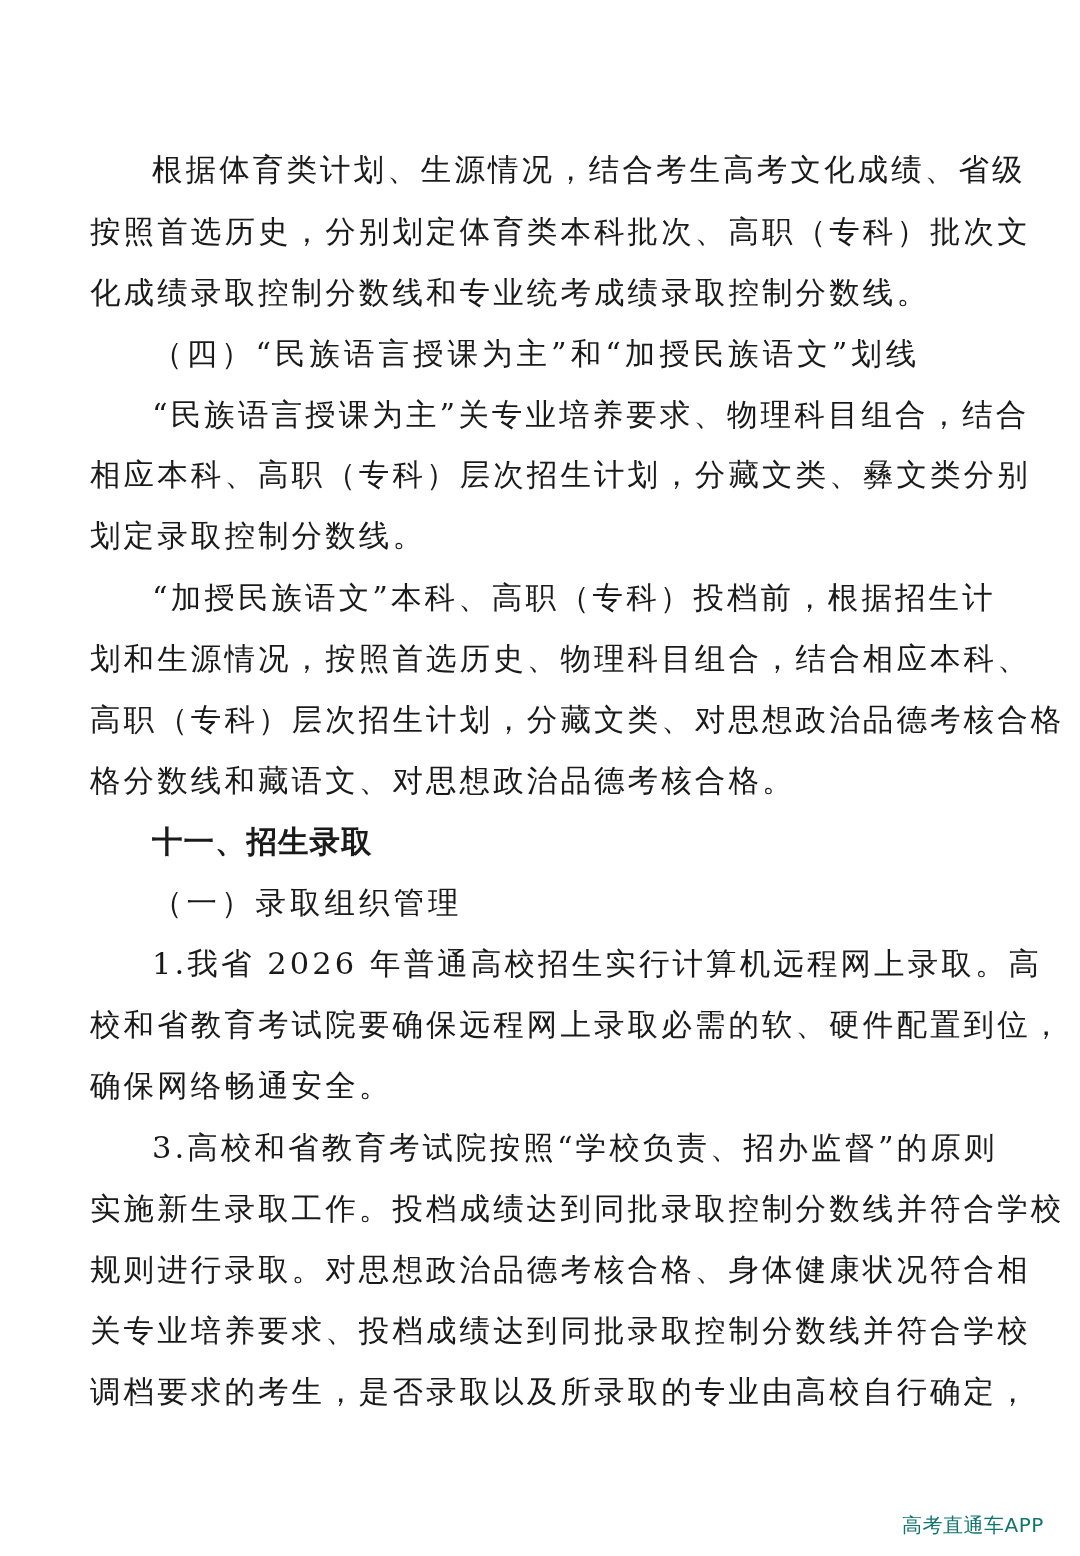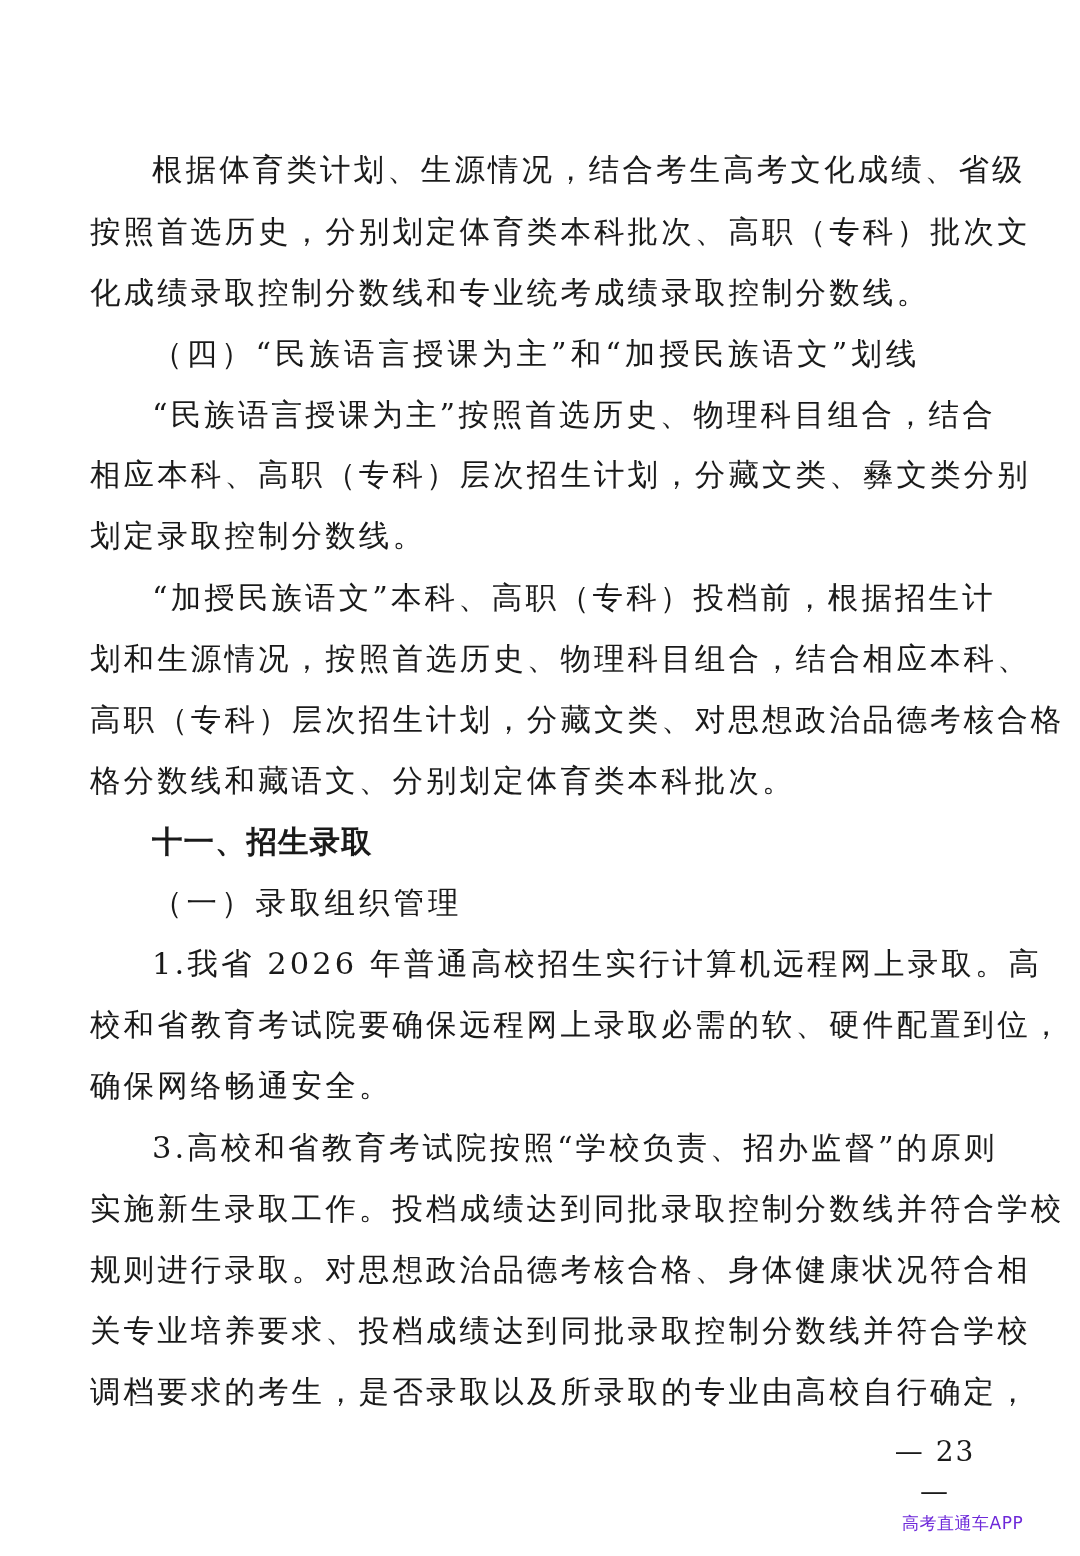--- a/index.html
+++ b/index.html
@@ -20,45 +20,44 @@
   .indent { left: 152px; width: 843px; }
   .heading { font-family: Liberation Serif, serif; font-weight: 600; letter-spacing: 1px; text-align-last: left; }
   .sub { text-align-last: left; letter-spacing: 4px; }
   .page-number {
     position: absolute; left: 875px; top: 1432px; width: 120px;
     font-size: 28px; line-height: 40px; text-align: center; letter-spacing: 2px;
   }
   .watermark {
     position: absolute; left: 902px; top: 1512px;
     font-family: "DejaVu Sans", "Liberation Sans", sans-serif;
-    font-size: 17px; color: #6d28d9; letter-spacing: 0.5px;
+    font-size: 20px; color: #0f766e; letter-spacing: 0.5px;
   }
 </style>
 </head>
 <body>
 
 <div class="page">
   <div id="lines">
     <div class="line indent" style="top:150px">根据体育类计划、生源情况，结合考生高考文化成绩、省级</div>
     <div class="line" style="top:212px">按照首选历史，分别划定体育类本科批次、高职（专科）批次文</div>
     <div class="line last" style="top:273px">化成绩录取控制分数线和专业统考成绩录取控制分数线。</div>
     <div class="line indent sub" style="top:334px">（四）“民族语言授课为主”和“加授民族语文”划线</div>
-    <div class="line indent" style="top:395px">“民族语言授课为主”按照首选历史、物理科目组合，结合</div>
+    <div class="line indent" style="top:395px">“民族语言授课为主”关专业培养要求、物理科目组合，结合</div>
     <div class="line" style="top:455px">相应本科、高职（专科）层次招生计划，分藏文类、彝文类分别</div>
     <div class="line last" style="top:516px">划定录取控制分数线。</div>
     <div class="line indent" style="top:578px">“加授民族语文”本科、高职（专科）投档前，根据招生计</div>
     <div class="line" style="top:639px">划和生源情况，按照首选历史、物理科目组合，结合相应本科、</div>
     <div class="line" style="top:700px">高职（专科）层次招生计划，分藏文类、对思想政治品德考核合格</div>
-    <div class="line last" style="top:761px">格分数线和藏语文、分别划定体育类本科批次。</div>
+    <div class="line last" style="top:761px">格分数线和藏语文、对思想政治品德考核合格。</div>
     <div class="line indent heading" style="top:822px">十一、招生录取</div>
     <div class="line indent sub" style="top:883px">（一）录取组织管理</div>
     <div class="line indent" style="top:944px">1.我省 2026 年普通高校招生实行计算机远程网上录取。高</div>
     <div class="line" style="top:1005px">校和省教育考试院要确保远程网上录取必需的软、硬件配置到位，</div>
     <div class="line last" style="top:1066px">确保网络畅通安全。</div>
     <div class="line indent" style="top:1128px">3.高校和省教育考试院按照“学校负责、招办监督”的原则</div>
     <div class="line" style="top:1189px">实施新生录取工作。投档成绩达到同批录取控制分数线并符合学校</div>
     <div class="line" style="top:1250px">规则进行录取。对思想政治品德考核合格、身体健康状况符合相</div>
     <div class="line" style="top:1311px">关专业培养要求、投档成绩达到同批录取控制分数线并符合学校</div>
     <div class="line" style="top:1372px">调档要求的考生，是否录取以及所录取的专业由高校自行确定，</div>
   </div>
-  <div class="page-number">— 23 —</div>
   <div class="watermark">高考直通车APP</div>
 </div>
 
 </body></html>

